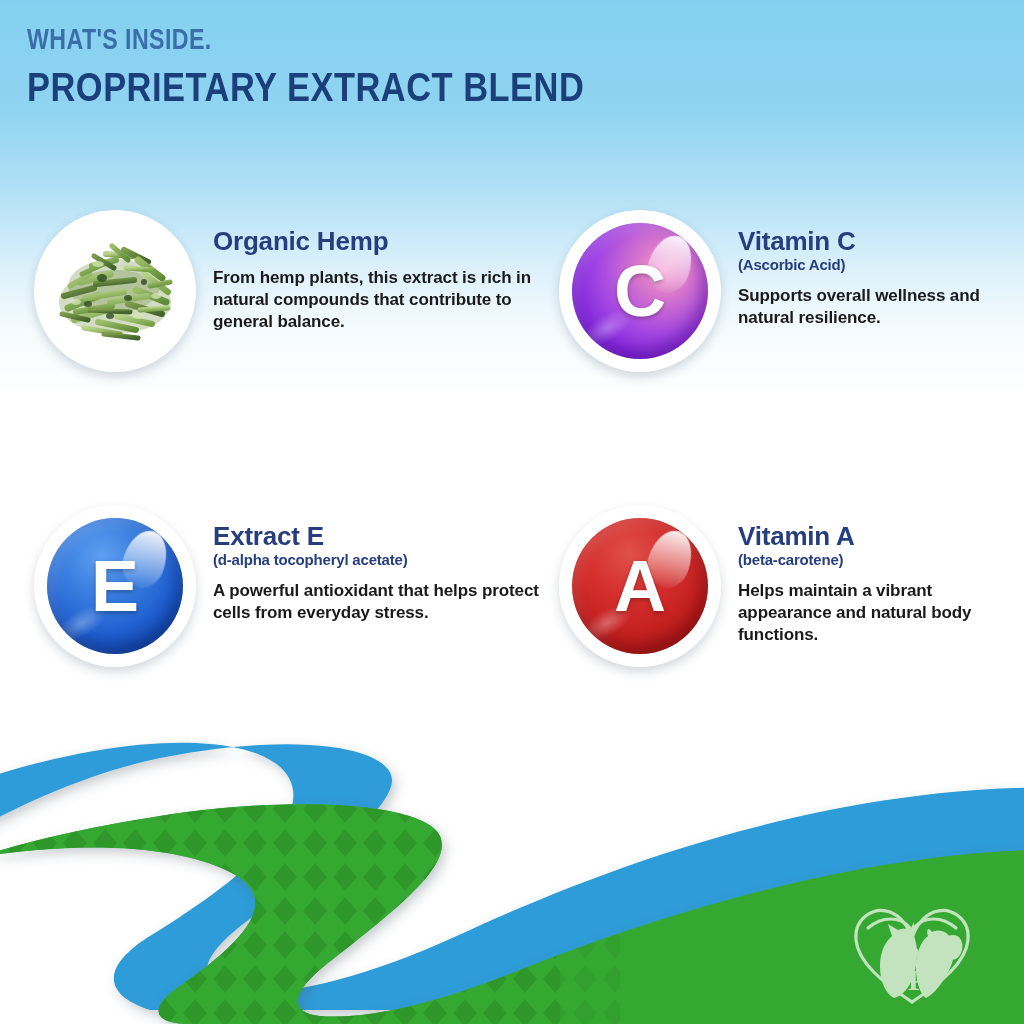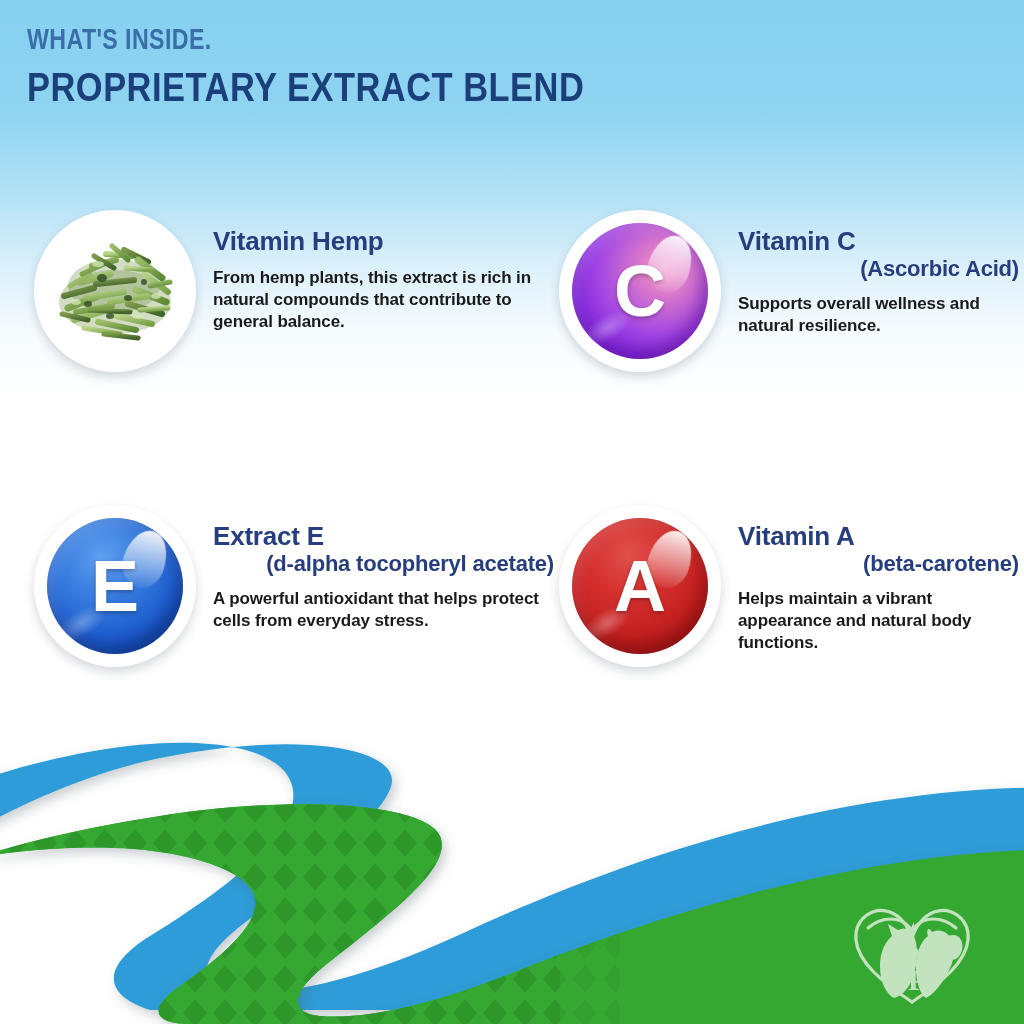--- a/index.html
+++ b/index.html
@@ -141,25 +141,24 @@
 
   .c-title {
     color:#263e7e;
     font-size:26px;
     font-weight:bold;
     line-height:1.16;
     letter-spacing:-0.2px;
   }
   .c-sub {
     color:#263e7e;
-    font-size:22px;
+    font-size:15px;
     font-weight:bold;
     line-height:1.18;
     letter-spacing:-0.2px;
-    text-align:right;
   }
   .c-body {
     margin-top:11px;
     color:#1a1a1a;
     font-size:17px;
     font-weight:bold;
     line-height:1.30;
     letter-spacing:-0.1px;
   }
 
@@ -252,21 +251,21 @@
                 <ellipse cx="58" cy="48" rx="6" ry="3"></ellipse>
                 <ellipse cx="98" cy="100" rx="6" ry="3"></ellipse>
                 <ellipse cx="36" cy="86" rx="5" ry="3"></ellipse>
                 <ellipse cx="116" cy="80" rx="5" ry="3"></ellipse>
               </g>
             </g>
           </svg>
         </div>
       </div>
       <div class="txt">
-        <div class="c-title">Vitamin Hemp</div>
+        <div class="c-title">Organic Hemp</div>
         <div class="c-body">From hemp plants, this extract is rich in natural compounds that contribute to general balance.</div>
       </div>
     </div>
 
     <div class="card r1c2">
       <div class="icon-wrap">
         <div class="sphere c">
           <span class="ltr">C</span>
         </div>
       </div>

